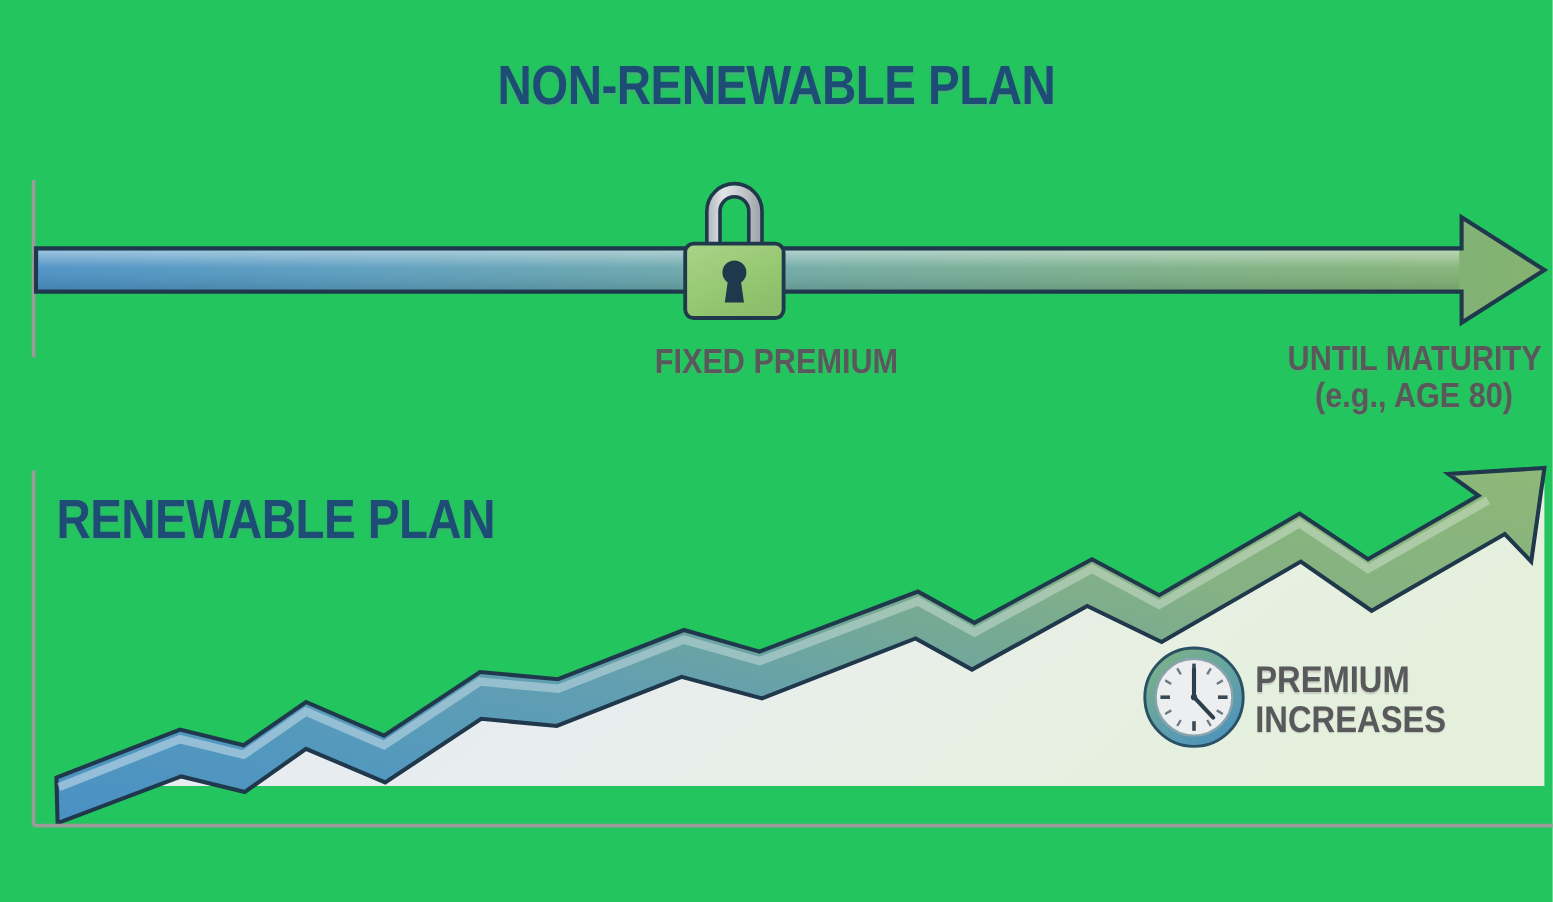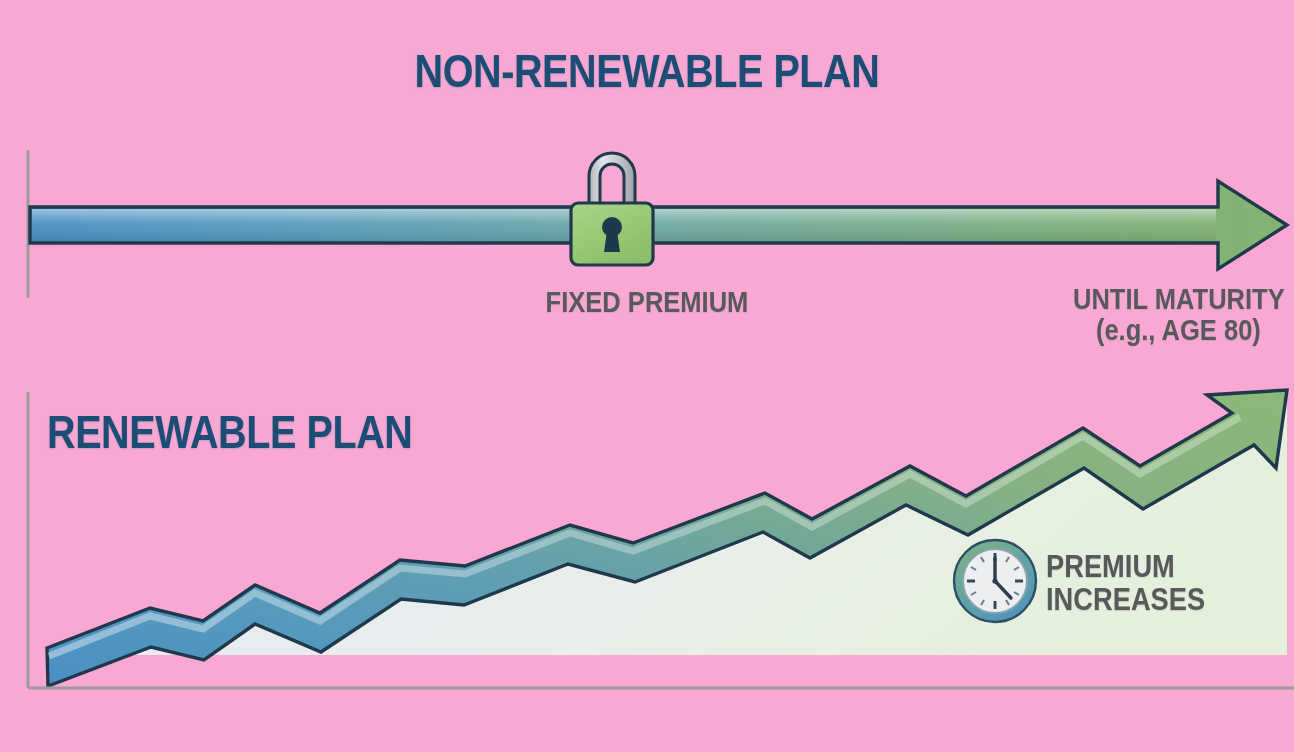--- a/index.html
+++ b/index.html
@@ -5,21 +5,21 @@
   * { margin:0; padding:0; box-sizing:border-box; }
   html, body {
     width:1294px; height:752px;
     background:#ffffff;
     font-family:"Liberation Sans", sans-serif;
     overflow:hidden;
   }
   #stage {
     position:relative;
     width:1294px; height:752px;
-    background:#f9a8d4;
+    background:#22c55e;
     overflow:hidden;
   }
 
   
   .title-nonrenew {
     position:absolute;
     left:0; right:0; top:44px;
     text-align:center;
     font-size:46px;
     font-weight:bold;

